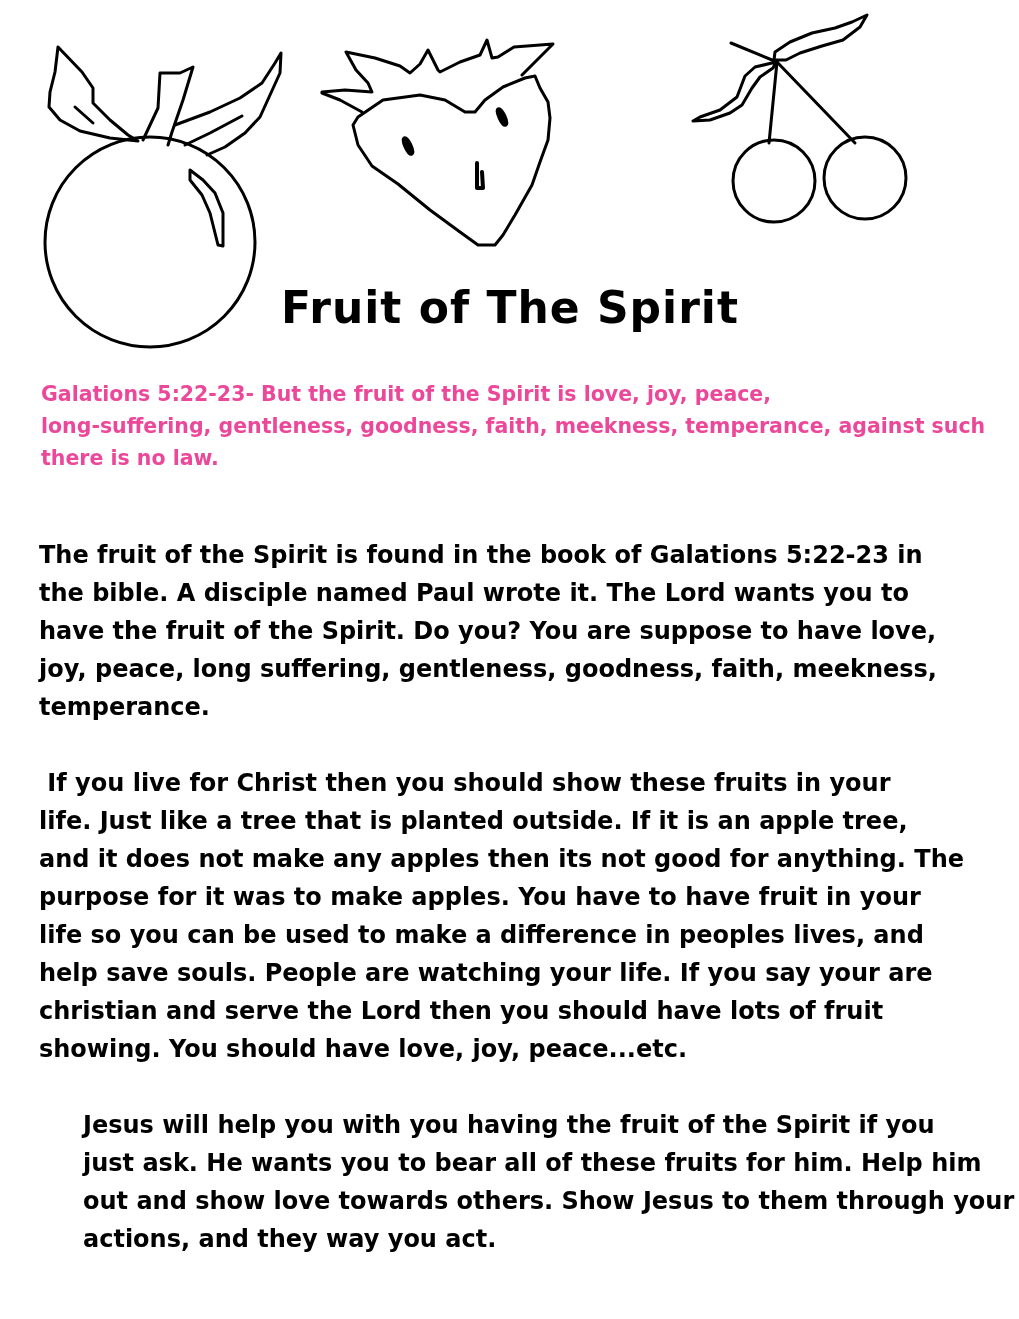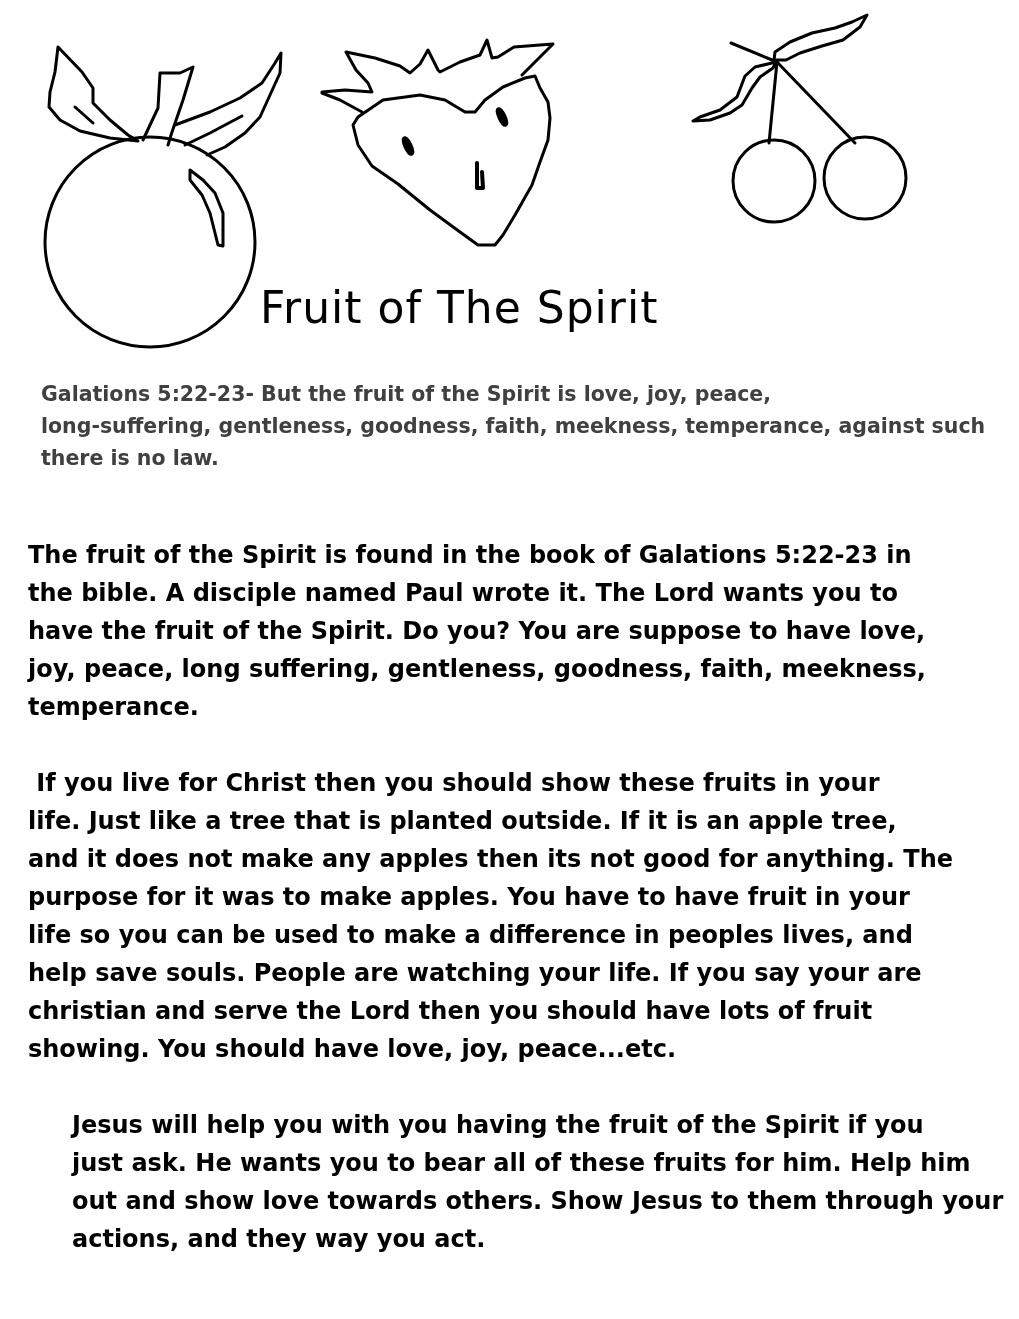--- a/index.html
+++ b/index.html
@@ -27,40 +27,41 @@
       left: 0;
       top: 0;
       width: 1019px;
       height: 350px;
     }
     .title {
       position: absolute;
       left: 260px;
       top: 282px;
       width: 500px;
+      text-align: center;
       font-size: 44px;
-      font-weight: normal;
+      font-weight: bold;
       letter-spacing: 1px;
       margin: 0;
     }
     .verse {
       position: absolute;
       left: 41px;
       top: 378px;
       width: 960px;
       font-size: 20.5px;
       font-weight: bold;
       line-height: 32px;
-      color: #404040;
+      color: #ec4899;
       white-space: pre;
       margin: 0;
     }
     .para {
       position: absolute;
-      left: 28px;
+      left: 39px;
       width: 960px;
       font-size: 24px;
       font-weight: bold;
       line-height: 38px;
       white-space: pre;
       margin: 0;
     }
     .para-1 { top: 536px; }
     .para-2 { top: 764px; }
     .para-3 { top: 1106px; margin-left: 44px; }

